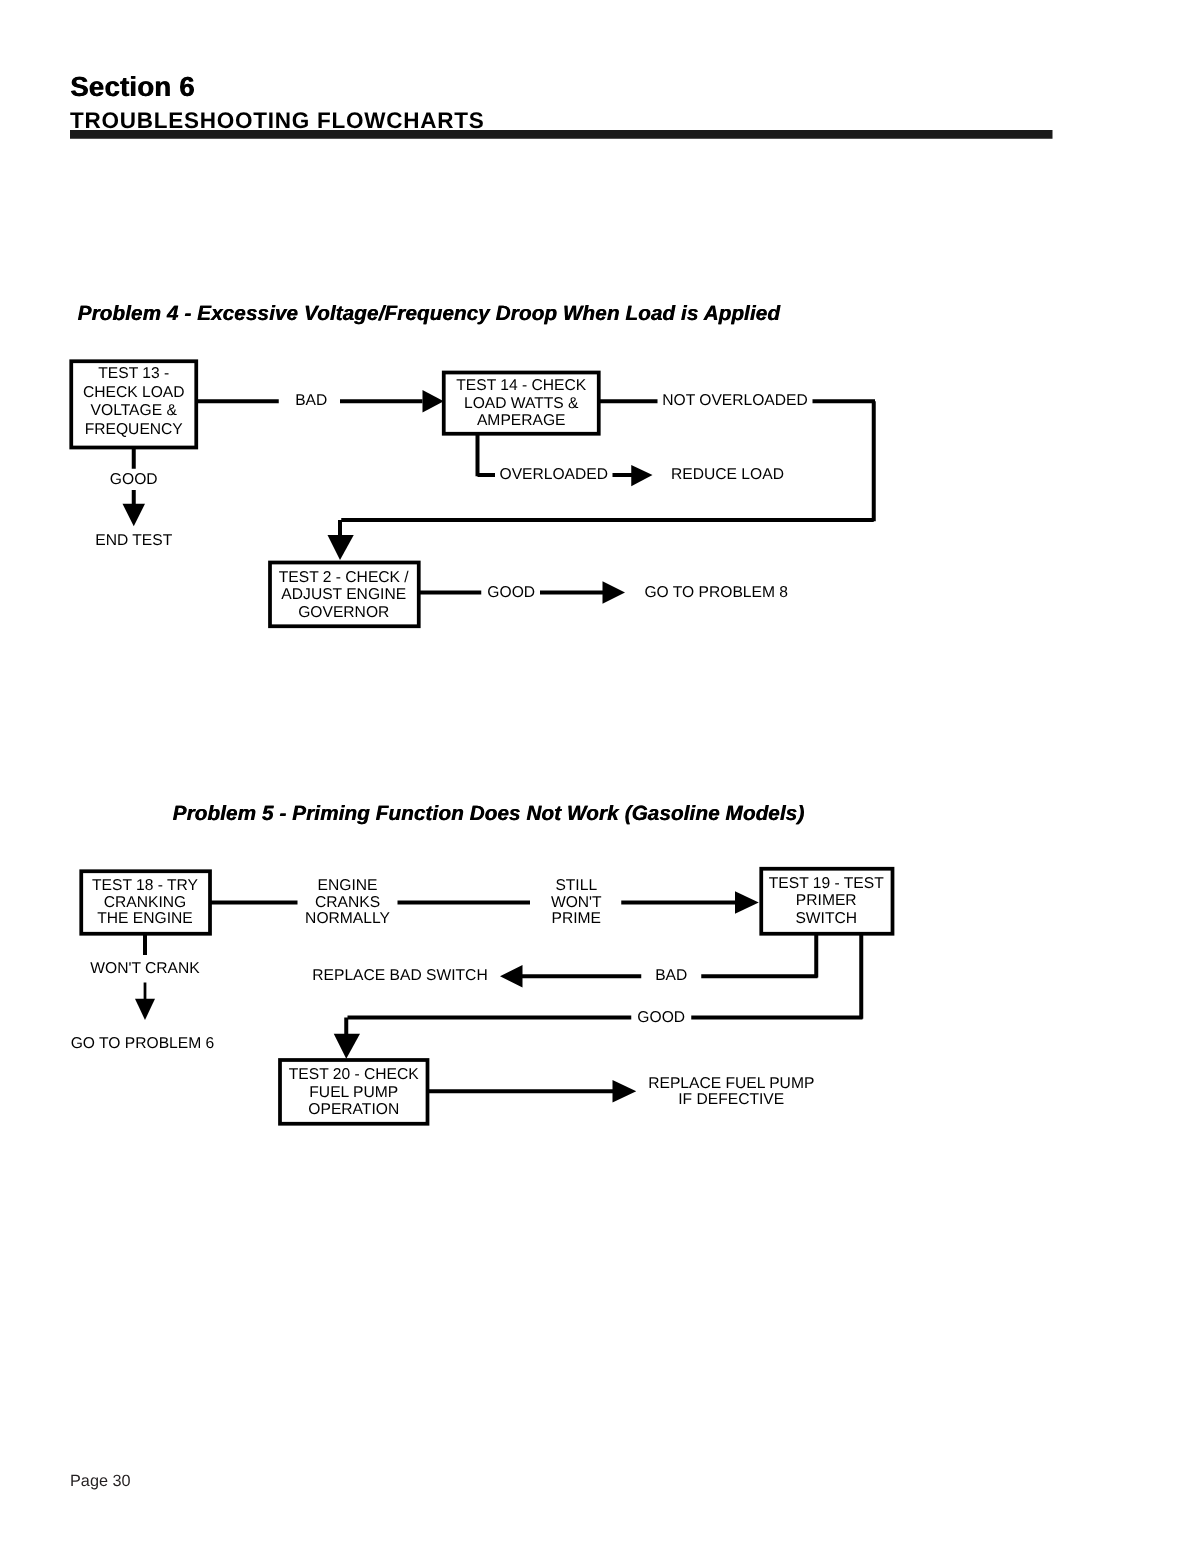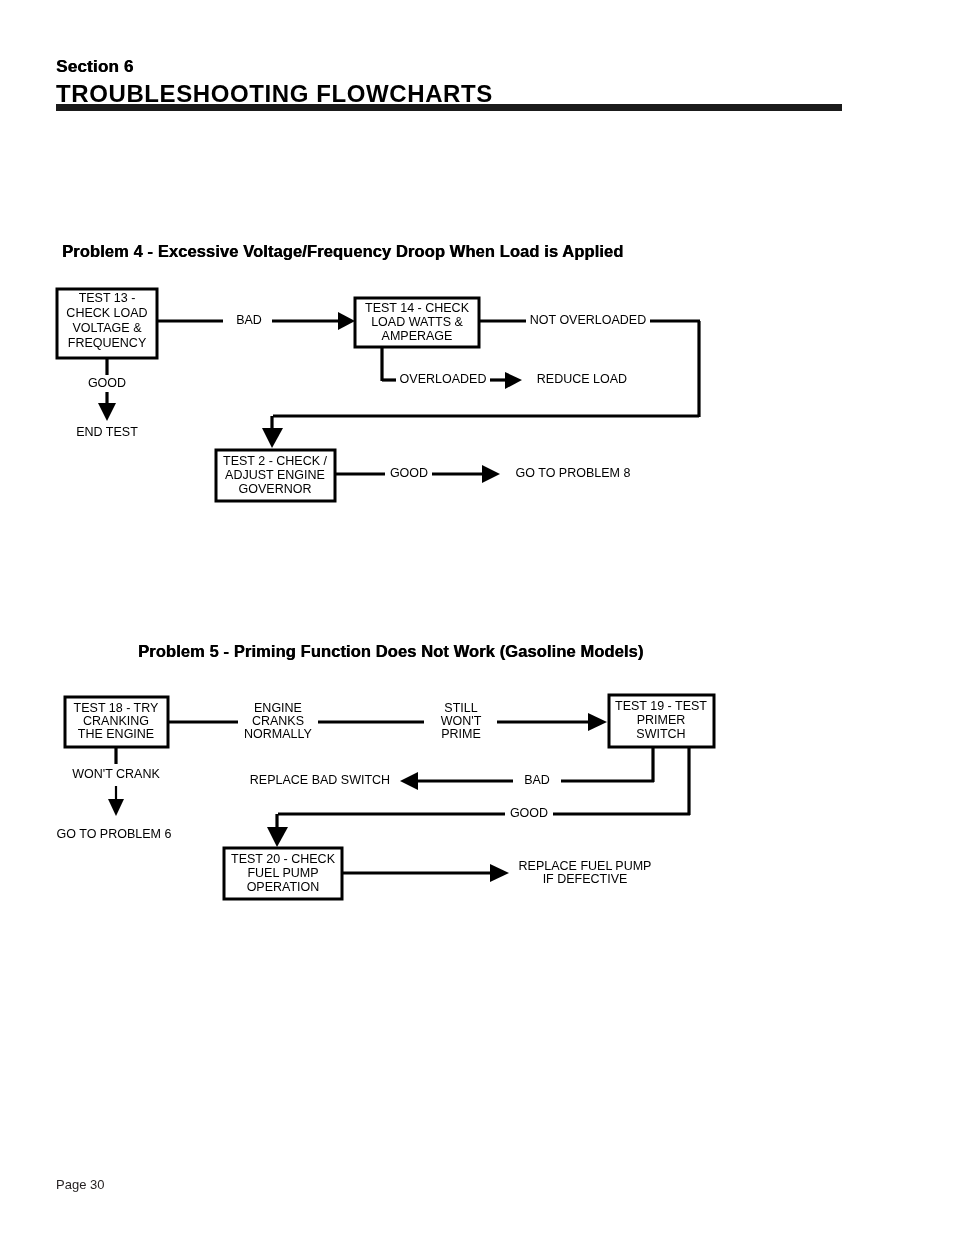--- a/index.html
+++ b/index.html
@@ -24,47 +24,48 @@
   }
 
   
   .header {
     position: absolute;
     left: 56px;
     top: 56px;
     width: 790px;
   }
   .header-section {
-    font-size: 17px;
+    font-size: 22px;
     font-weight: bold;
     letter-spacing: 0.2px;
     line-height: 1.25;
     text-shadow: 0.6px 0 0 #000;
   }
   .header-title {
-    font-size: 24px;
+    font-size: 18px;
     font-weight: bold;
     letter-spacing: 0.6px;
     line-height: 1.3;
     margin-top: 1px;
   }
   .header-rule {
     position: absolute;
     left: 56px;
     top: 104px;
     width: 786px;
     height: 7px;
     background: #1b1b1b;
   }
 
   
   .chart-title {
     position: absolute;
     font-size: 16.5px;
     font-weight: bold;
+    font-style: italic;
     letter-spacing: 0.1px;
     white-space: nowrap;
     text-shadow: 0.4px 0 0 #000;
   }
   #chart1-title { left: 62px; top: 242px; }
   #chart2-title { left: 104px; top: 642px; margin-left: 34px; }
 
   
   .flow {
     position: absolute;

